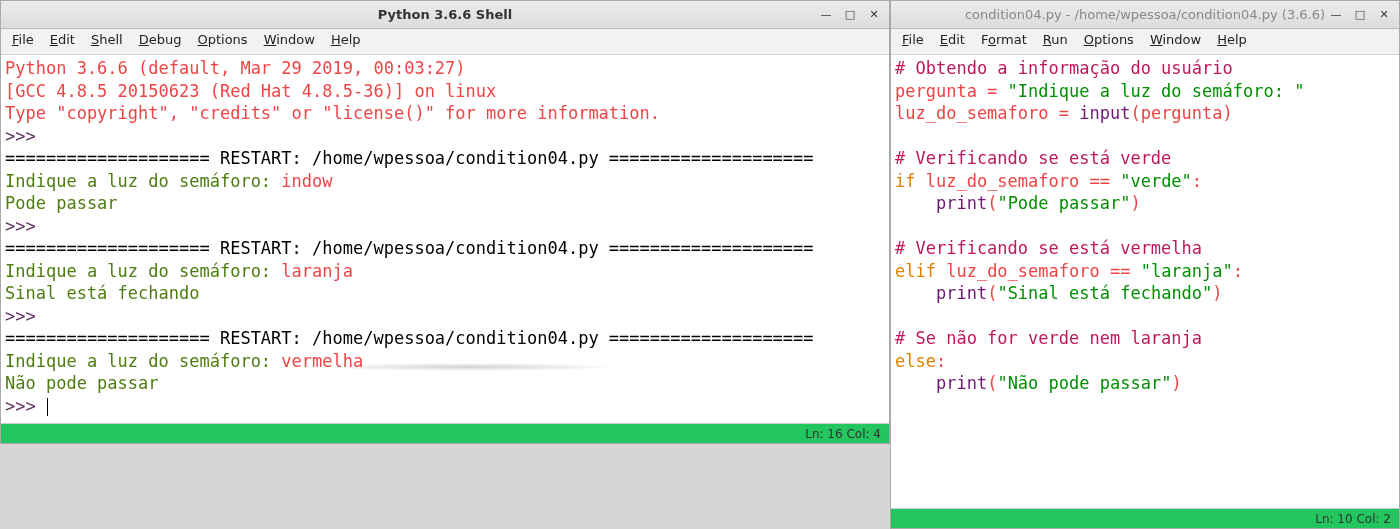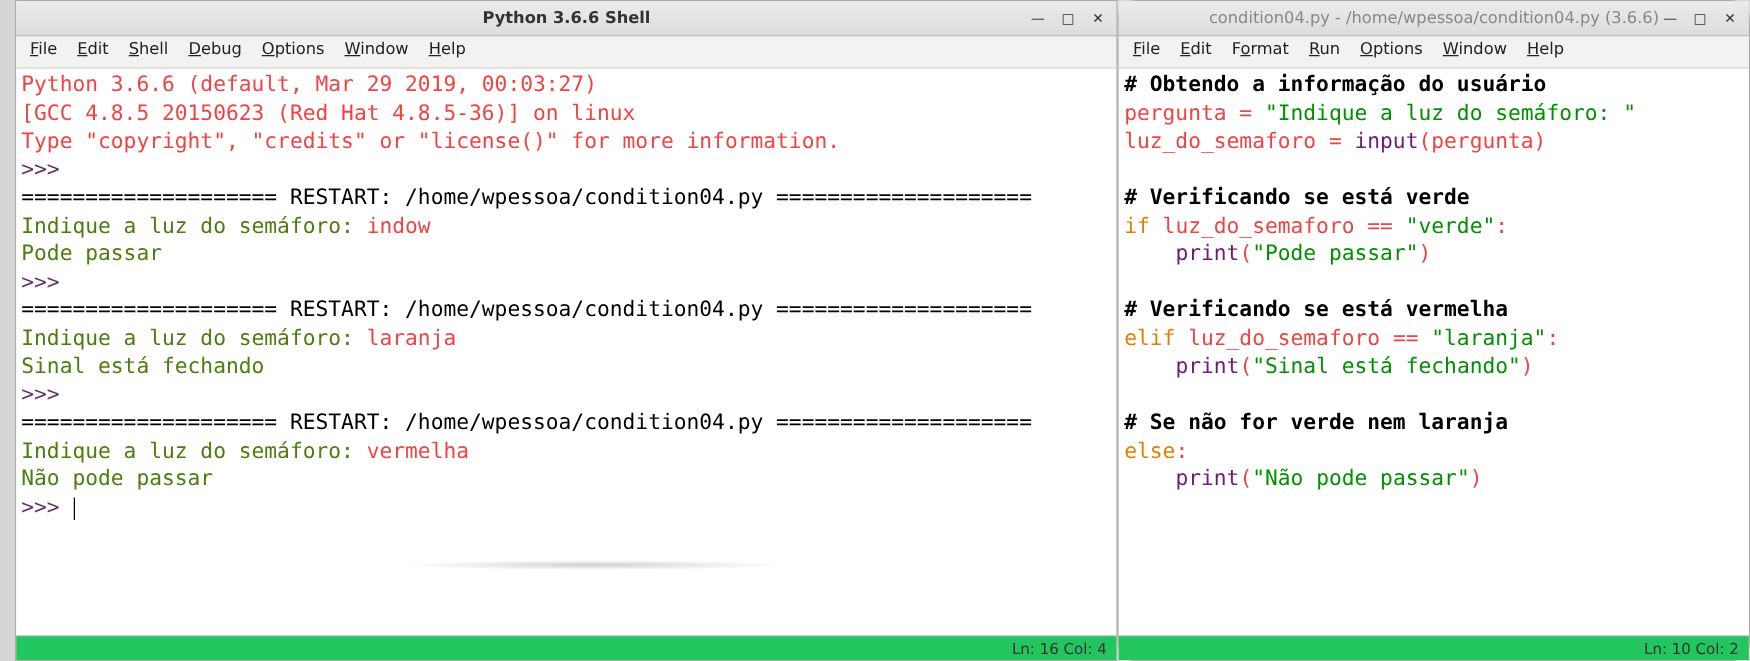--- a/index.html
+++ b/index.html
@@ -10,22 +10,22 @@
       height: 529px;
       display: flex;
       font-size: 13px;
     }
     .window {
       background: #f2f2f0;
       display: flex;
       flex-direction: column;
       border: 1px solid #aaa;
     }
-    .window-left { width: 890px; height: 529px; margin-left: 12px; }
-    .window-right { width: 510px; height: 529px; margin-left: 0; border-radius: 16px; }
+    .window-left { width: 890px; height: 444px; }
+    .window-right { width: 510px; height: 529px; margin-left: 0; }
     .titlebar {
       height: 28px;
       background: linear-gradient(#ececea, #dcdcda);
       border-bottom: 1px solid #bbb;
       display: flex;
       align-items: center;
       padding: 0 6px;
       position: relative;
     }
     .titlebar-title {
@@ -79,21 +79,21 @@
       height: 20px;
       background: #22c55e;
       border-top: 1px solid #ccc;
       display: flex;
       justify-content: flex-end;
       align-items: center;
       padding: 0 8px;
       font-size: 12px;
       color: #333;
     }
-    .c-comment { color: #000000; font-weight: bold; }
+    .c-comment { color: #be185d; }
     .c-keyword { color: #e08000; }
     .c-string  { color: #009000; }
     .c-builtin { color: #701a75; }
     .c-prompt  { color: #603060; }
     .c-stdout  { color: #4d7c0f; }
     .c-restart { color: #000; }
     .c-black   { color: #ef4444; }
     .cursor {
       display: inline-block;
       width: 1px;

